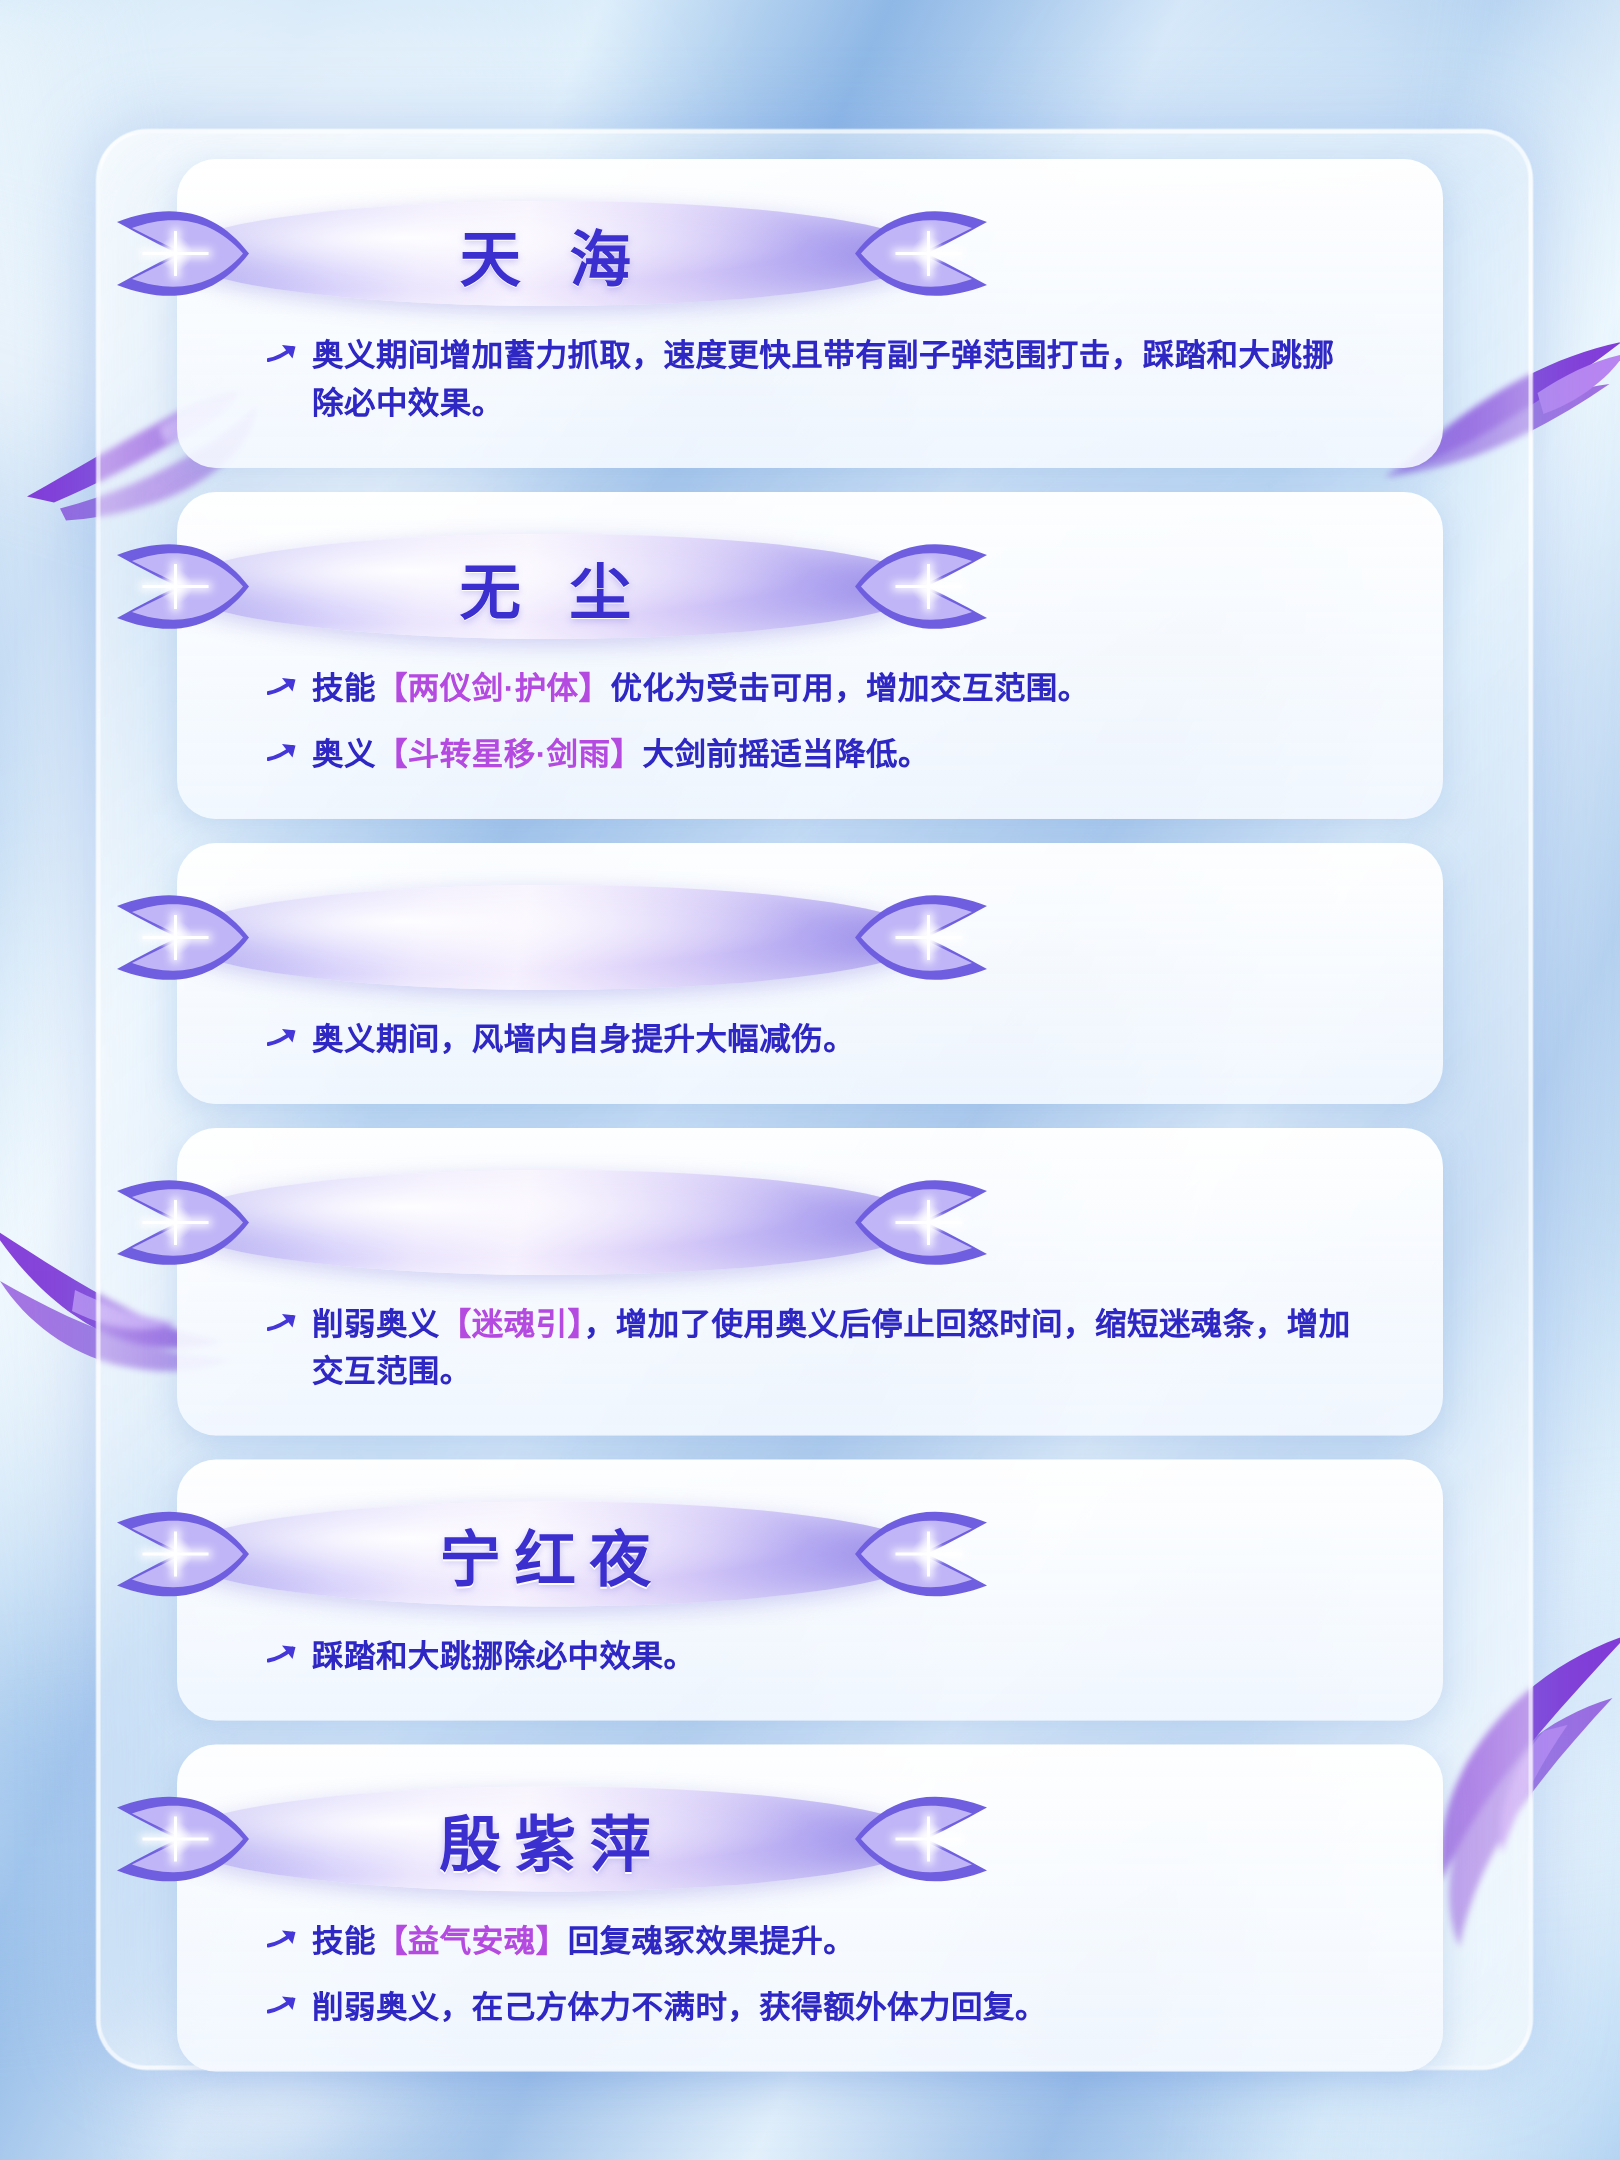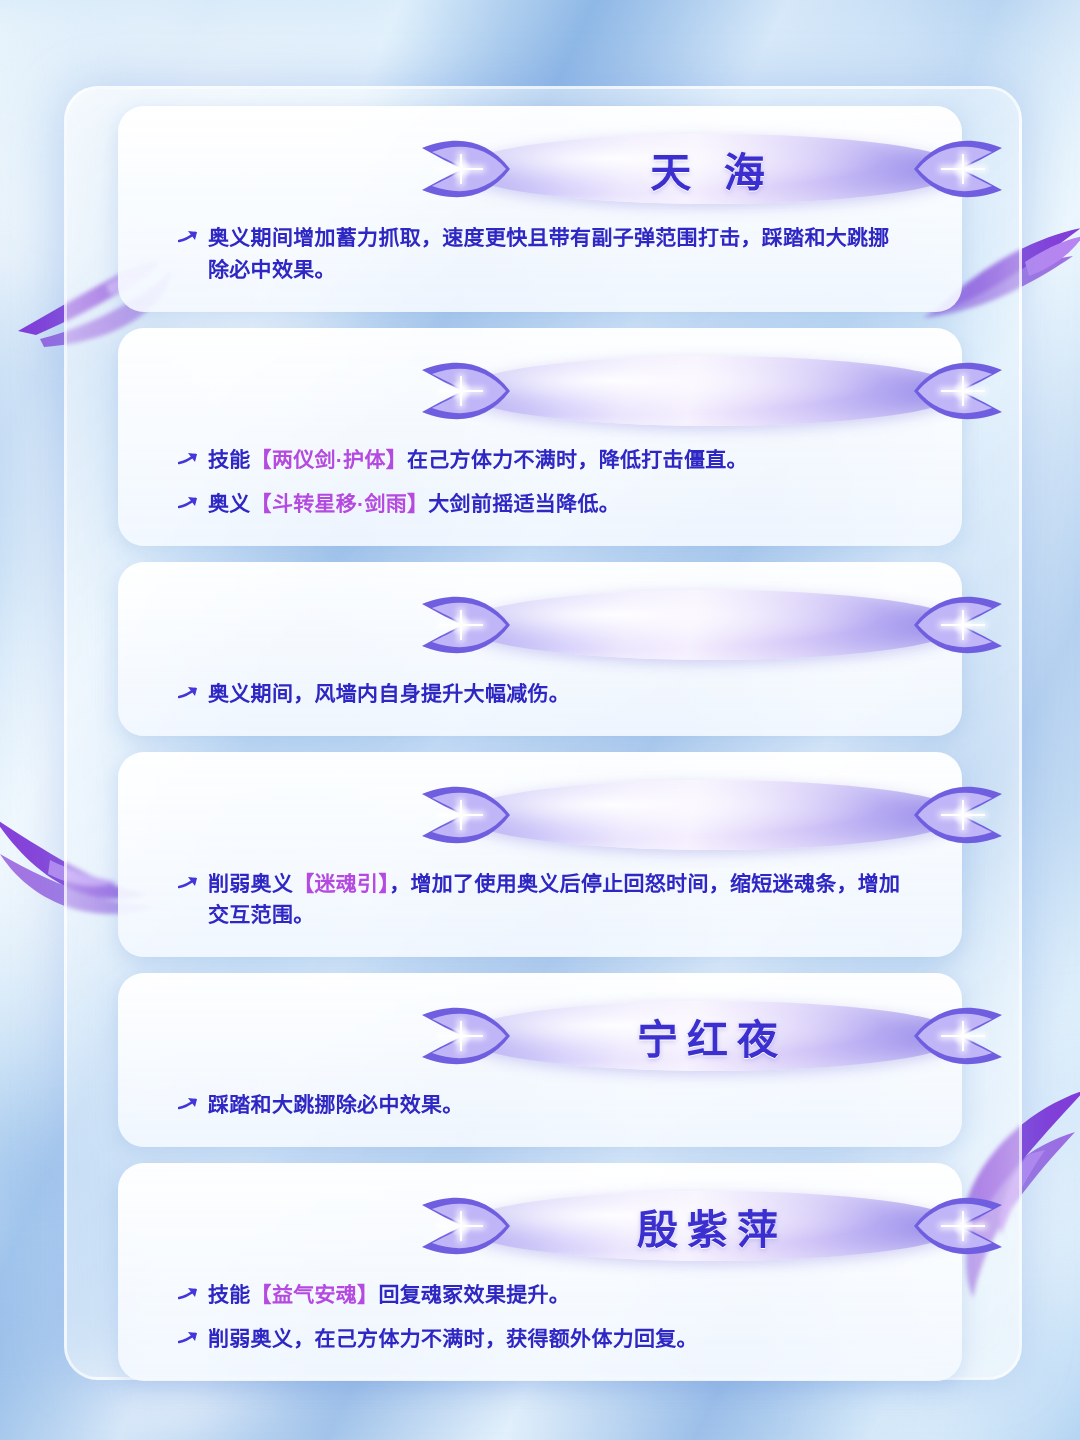--- a/index.html
+++ b/index.html
@@ -78,21 +78,21 @@
     box-shadow: 0 6px 22px rgba(110,150,215,.26);
     padding: 26px 0 26px 0;
   }
 
   
   .plate-wrap {
     position: relative;
     height: 74px;
     display: flex;
     align-items: center;
-    justify-content: flex-end;
+    justify-content: flex-start;
   }
   .plate {
     position: relative;
     width: 500px;
     height: 74px;
     display: flex;
     align-items: center;
     justify-content: center;
   }
   .plate .lens {
@@ -264,29 +264,30 @@
           <div class="tip left"><svg width="92" height="70" viewBox="0 0 92 70">
               <path d="M92 35 C70 6 40 0 4 14 C22 24 34 30 44 35 C34 40 22 46 4 56 C40 70 70 64 92 35 Z" fill="#6f5fe0"></path>
               <path d="M88 35 C68 12 42 8 14 18 C30 26 40 31 49 35 C40 39 30 44 14 52 C42 62 68 58 88 35 Z" fill="#cfc6fa" opacity=".85"></path>
             </svg></div>
           <div class="sparkle left"></div>
           <div class="tip right"><svg width="92" height="70" viewBox="0 0 92 70">
               <path d="M0 35 C22 6 52 0 88 14 C70 24 58 30 48 35 C58 40 70 46 88 56 C52 70 22 64 0 35 Z" fill="#6f5fe0"></path>
               <path d="M4 35 C24 12 50 8 78 18 C62 26 52 31 43 35 C52 39 62 44 78 52 C50 62 24 58 4 35 Z" fill="#cfc6fa" opacity=".85"></path>
             </svg></div>
           <div class="sparkle right"></div>
-        </div>
-      </div>
-      <div class="bullets">
-        <div class="bullet">
-          <span class="arrow"><svg width="24" height="16" viewBox="0 0 24 16">
-              <path d="M1 12 C7 11 12 8 17 4" stroke="#4436d8" stroke-width="2.6" fill="none" stroke-linecap="round"></path>
-              <path d="M10 2 L19 3 L17 11 Z" fill="#4436d8"></path>
-            </svg></span>
-          <div class="btext"><span>技能</span><span class="hl">【两仪剑·护体】</span><span>在己方体力不满时，降低打击僵直。</span></div>
+          <div class="plate-title">无 尘</div>
+        </div>
+      </div>
+      <div class="bullets">
+        <div class="bullet">
+          <span class="arrow"><svg width="24" height="16" viewBox="0 0 24 16">
+              <path d="M1 12 C7 11 12 8 17 4" stroke="#4436d8" stroke-width="2.6" fill="none" stroke-linecap="round"></path>
+              <path d="M10 2 L19 3 L17 11 Z" fill="#4436d8"></path>
+            </svg></span>
+          <div class="btext"><span>技能</span><span class="hl">【两仪剑·护体】</span><span>优化为受击可用，增加交互范围。</span></div>
         </div>
         <div class="bullet">
           <span class="arrow"><svg width="24" height="16" viewBox="0 0 24 16">
               <path d="M1 12 C7 11 12 8 17 4" stroke="#4436d8" stroke-width="2.6" fill="none" stroke-linecap="round"></path>
               <path d="M10 2 L19 3 L17 11 Z" fill="#4436d8"></path>
             </svg></span>
           <div class="btext"><span>奥义</span><span class="hl">【斗转星移·剑雨】</span><span>大剑前摇适当降低。</span></div>
         </div>
       </div>
     </div>

